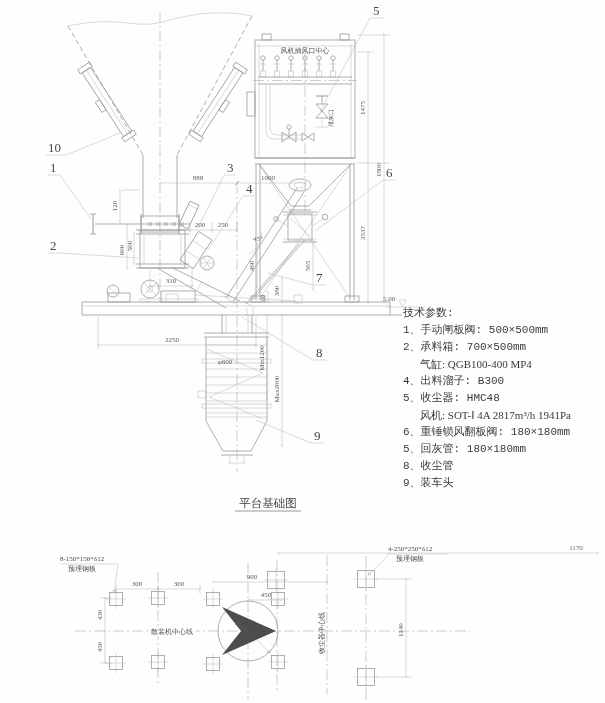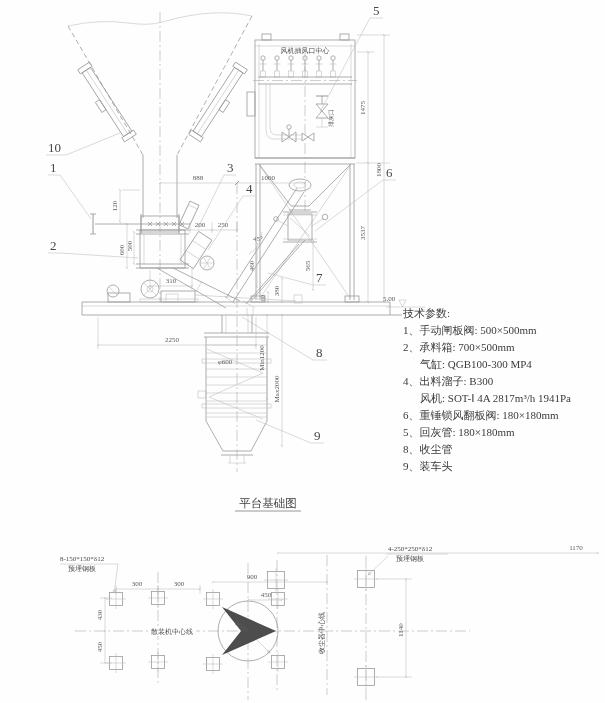--- a/index.html
+++ b/index.html
@@ -15,21 +15,21 @@
   svg .wbg{fill:#fefefe;stroke:none;}
   svg text{fill:#4a4a4a;stroke:none;font-family:"Liberation Serif",serif;}
   svg .dim{font-size:7px;fill:#5d5d5d;}
   svg .dim6{font-size:6px;fill:#5d5d5d;}
   svg .lbl{font-size:13px;fill:#474747;}
   svg .cn{font-size:7px;fill:#4a4a4a;}
   svg .cap{font-size:11.5px;fill:#3e3e3e;}
   .tech{position:absolute;left:403px;top:305px;width:200px;font-size:11px;line-height:17px;
         color:#3a3a3a;}
   .tech .ind{padding-left:17px;}
-  .tech .num{padding-left:0;}
+  .tech .num{padding-left:0;font-family:Liberation Mono, monospace;}
 </style>
 </head>
 <body>
 
 <div class="frame">
 <svg width="605" height="703" viewBox="0 0 605 703">
   <defs>
     <marker id="tk" markerWidth="7" markerHeight="7" refX="3.5" refY="3.5" orient="auto">
       <path d="M1.2,5.8 L5.8,1.2" stroke="#7a7a7a" stroke-width="0.9" fill="none"></path>
     </marker>
@@ -554,21 +554,22 @@
     <text class="cn" text-anchor="middle" x="172" y="634">散装机中心线</text>
     <text class="cn" text-anchor="middle" transform="rotate(-90 324 633)" x="324" y="633">收尘器中心线</text>
   </g>
 </svg>
 
 
 <div class="tech">
   <div class="num">技术参数:</div>
   <div class="num">1、手动闸板阀: 500×500mm</div>
   <div class="num">2、承料箱: 700×500mm</div>
-  <div class="ind">气缸: QGB100-300 MP4</div>
+  <div class="ind">气缸: QGB100-400 MP4</div>
   <div class="num">4、出料溜子: B300</div>
+  <div class="num">5、收尘器: HMC48</div>
   <div class="ind">风机: SOT-Ⅰ 4A 2817m³/h 1941Pa</div>
   <div class="num">6、重锤锁风翻板阀: 180×180mm</div>
   <div class="num">5、回灰管: 180×180mm</div>
   <div class="num">8、收尘管</div>
   <div class="num">9、装车头</div>
 </div>
 </div>
 
 </body></html>

